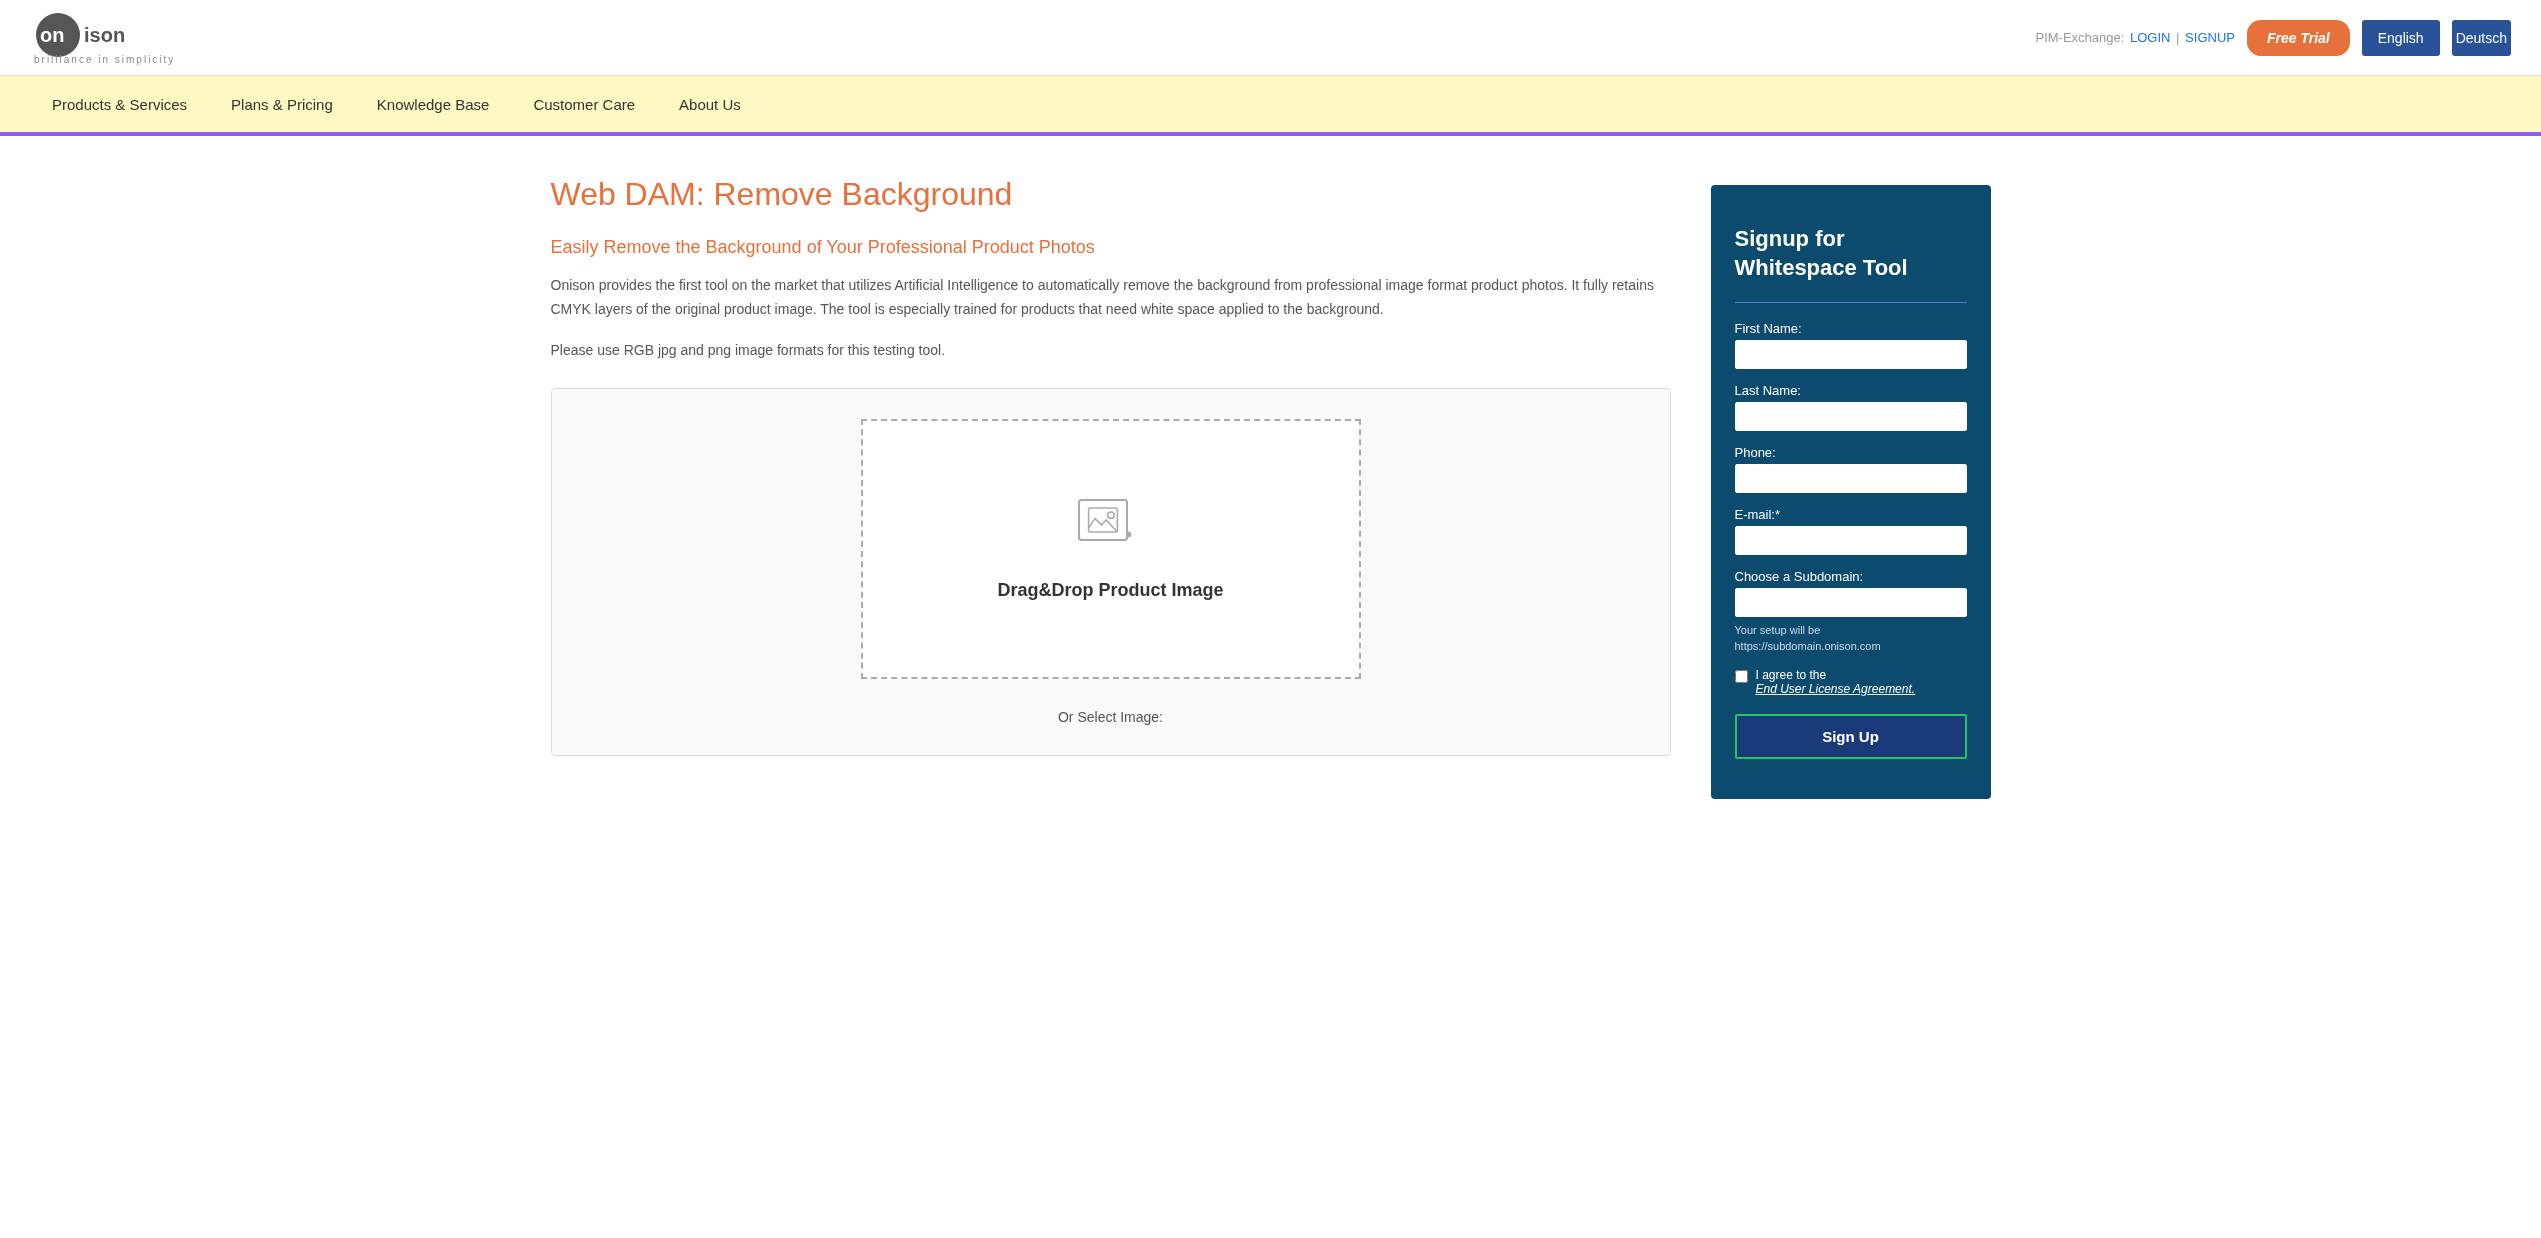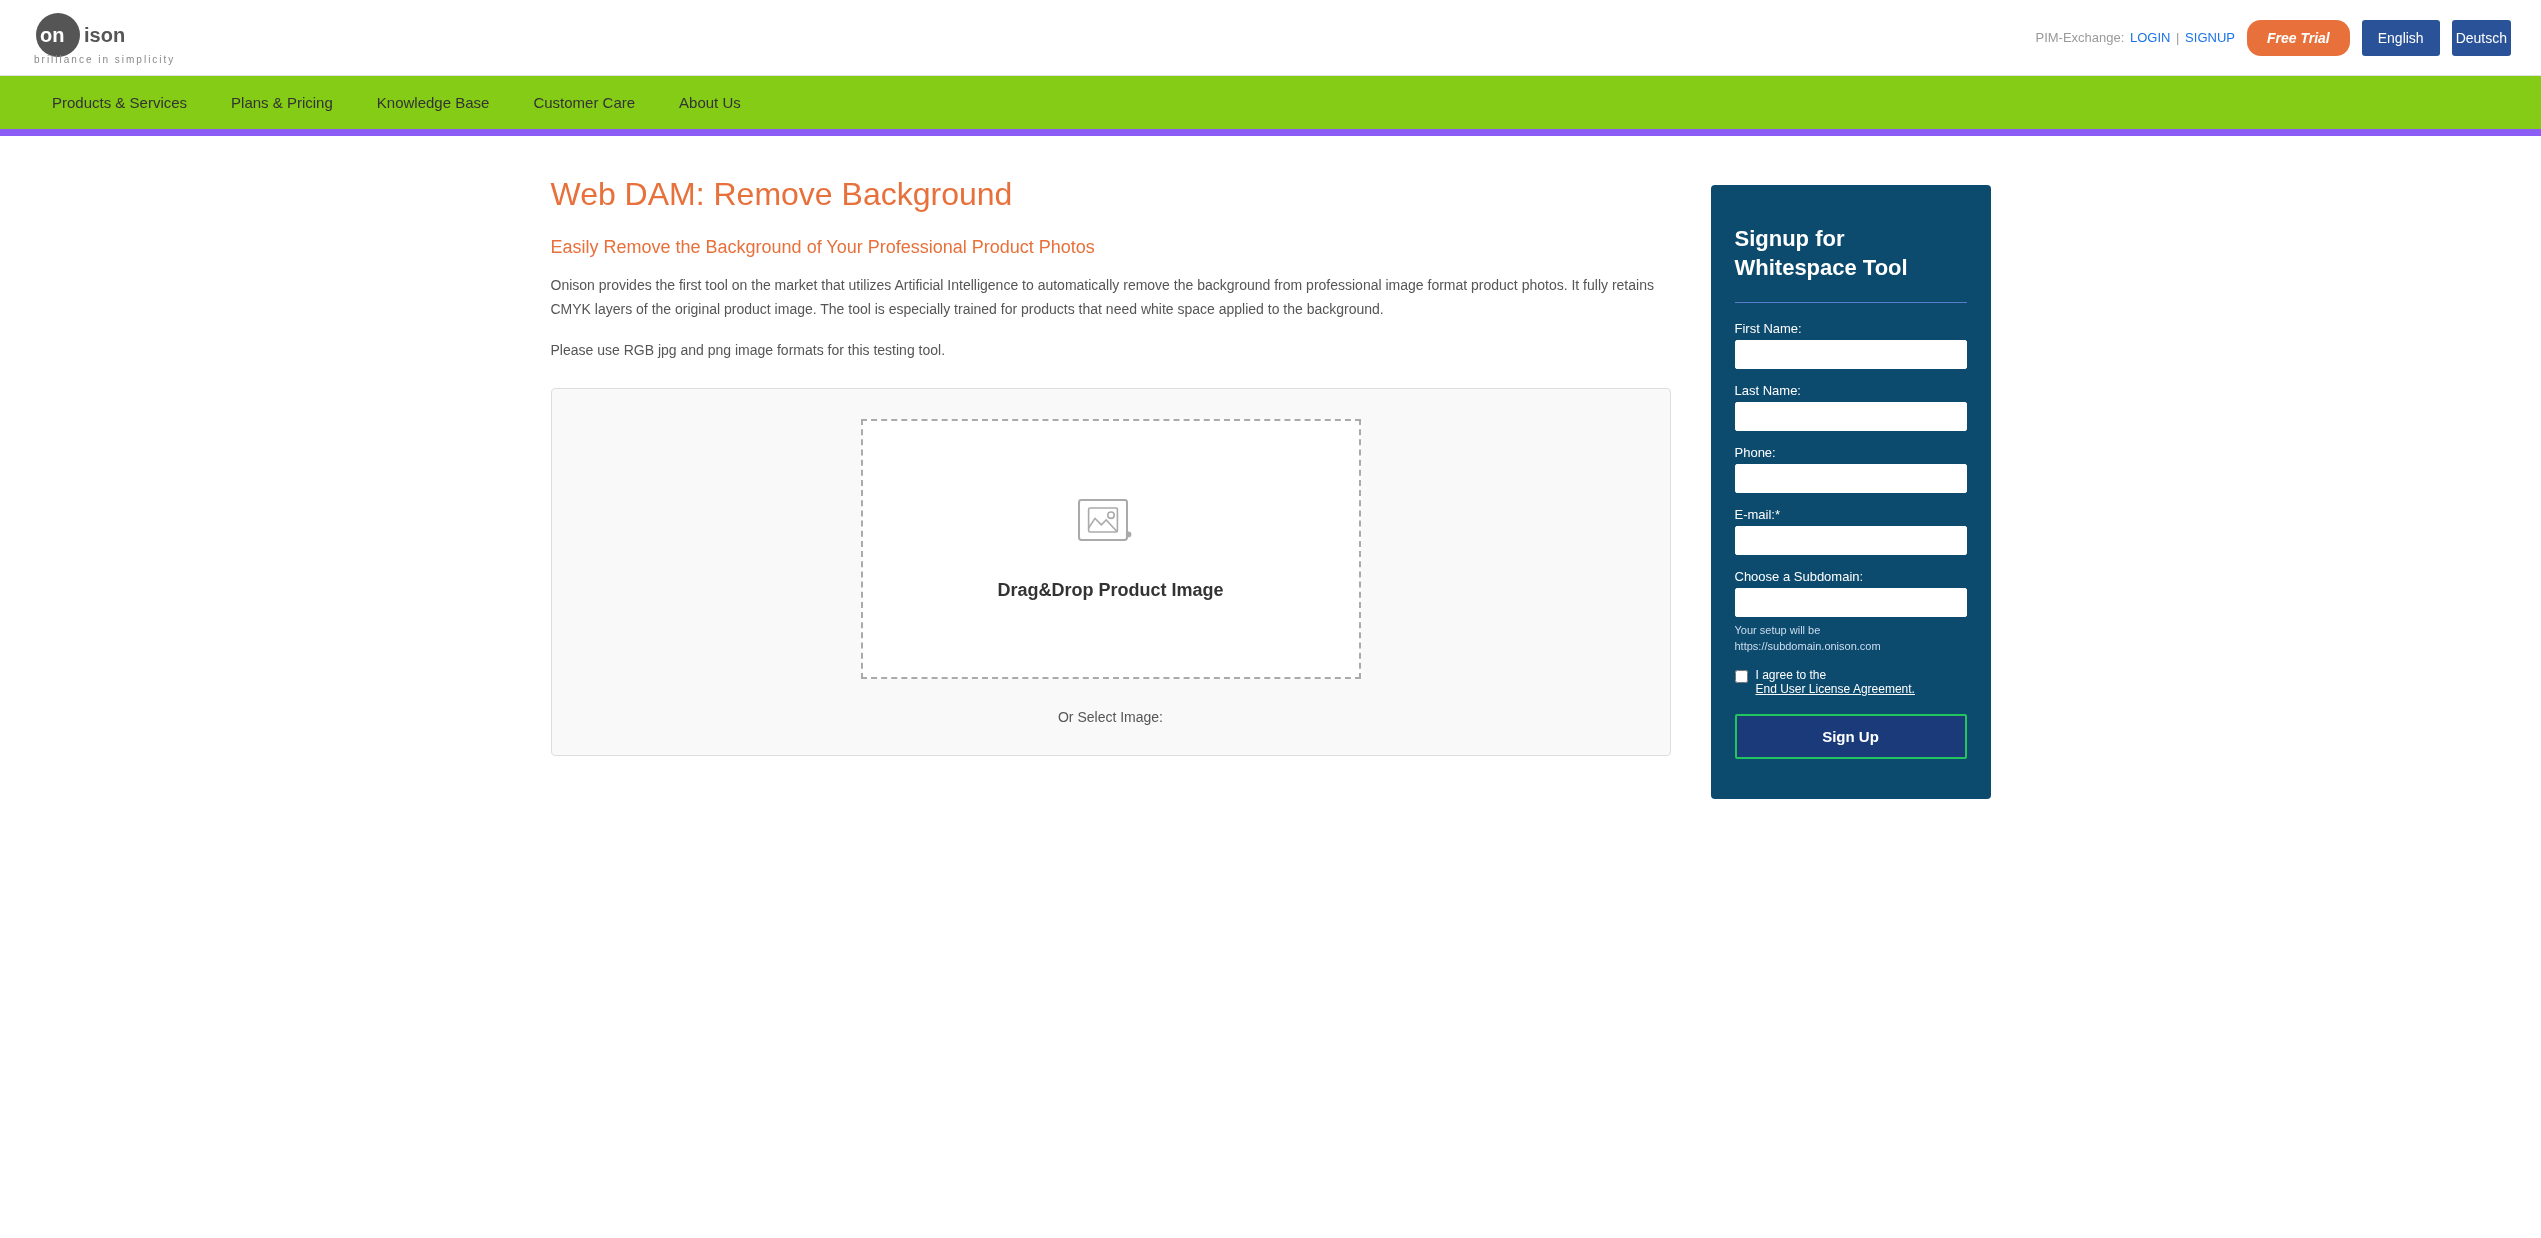--- a/index.html
+++ b/index.html
@@ -60,22 +60,22 @@
       font-size: 14px;
       cursor: pointer;
       border-radius: 3px;
     }
 
     
     .nav-bar {
       display: flex;
       align-items: center;
       padding: 0 30px;
-      background: #84cc16;
-      border-bottom: 7px solid #8b5cf6;
+      background: #fef9c3;
+      border-bottom: 4px solid #8b5cf6;
       min-height: 60px;
     }
     .nav-bar a {
       color: #333;
       text-decoration: none;
       font-size: 15px;
       padding: 18px 22px;
       display: block;
       white-space: nowrap;
     }
@@ -208,20 +208,21 @@
       font-size: 12px;
       color: #fff;
     }
     .agree-row input[type="checkbox"] {
       margin-top: 2px;
     }
     .eula-link {
       color: #fff;
       text-decoration: underline;
       font-size: 12px;
+      font-style: italic;
     }
     .btn-signup {
       width: 100%;
       background: #1a3a7a;
       color: #fff;
       border: 2px solid #22c55e;
       padding: 12px;
       font-size: 15px;
       cursor: pointer;
       border-radius: 2px;

